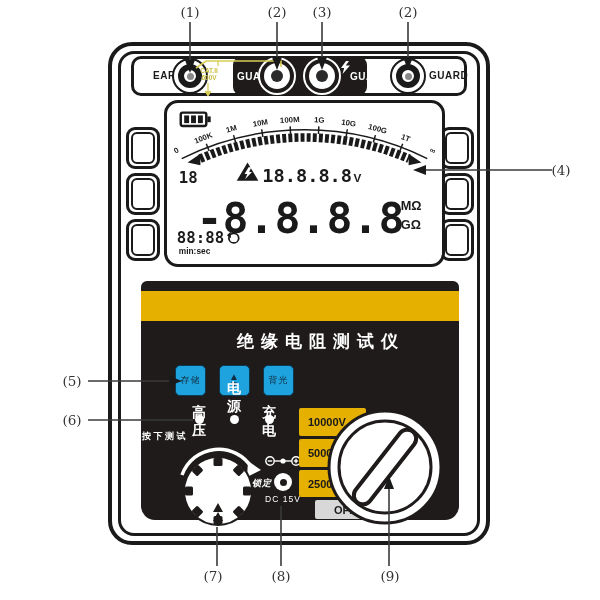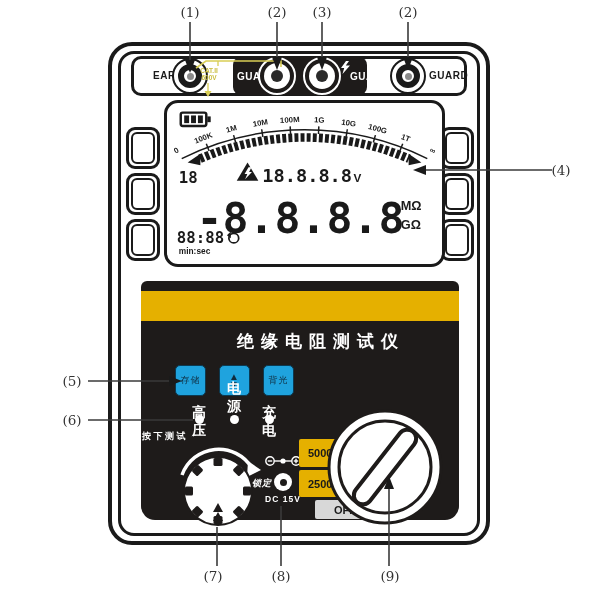--- a/index.html
+++ b/index.html
@@ -43,21 +43,21 @@
   .cyan-btn{width:31px;height:31px;background:#1fa3de;border:1px solid #0b3a52;border-radius:5px;
             box-sizing:border-box;color:#102c3e;font-size:9px;font-weight:normal;
             display:flex;flex-direction:column;align-items:center;justify-content:center;letter-spacing:1px;}
   .cyan-btn .arrow{font-size:10px;line-height:8px;color:#102c3e;}
   .ind-label{width:24px;text-align:center;color:#fff;font-size:14px;font-weight:bold;}
   .ind-dot{width:9px;height:9px;border-radius:50%;background:#fff;}
   .panel-small-text{color:#fff;font-size:9px;font-weight:bold;letter-spacing:2.5px;}
   .dc-donut{width:18px;height:18px;border-radius:50%;background:#fff;
             display:flex;align-items:center;justify-content:center;}
   .dc-donut .hole{width:7px;height:7px;border-radius:50%;background:#1e1b1a;}
-  .dc-label{width:44px;text-align:center;color:#fff;font-size:8.5px;font-weight:bold;letter-spacing:1px;}
+  .dc-label{width:44px;text-align:center;color:#fff;font-size:8.5px;font-weight:normal;letter-spacing:1px;}
   .vblock{left:299px;background:#e5b000;color:#1a1a1a;font-weight:bold;font-size:11px;
           display:flex;align-items:center;padding-left:9px;box-sizing:border-box;border-radius:2px;}
   .vblock.off{background:#d8d8d8;padding-left:19px;}
   
   .callout{font-family:"DejaVu Serif",serif;font-size:13.5px;color:#333;width:30px;text-align:center;}
   svg{display:block;}
   #overlay{left:0;top:0;pointer-events:none;z-index:50;}
 </style>
 </head>
 <body>
@@ -233,20 +233,23 @@
     <circle cx="19" cy="6" r="2.6" fill="#fff"></circle>
     <circle cx="32" cy="6" r="4.2" fill="none" stroke="#fff" stroke-width="1.4"></circle>
     <line x1="29.8" y1="6" x2="34.2" y2="6" stroke="#fff" stroke-width="1.4"></line>
     <line x1="32" y1="3.8" x2="32" y2="8.2" stroke="#fff" stroke-width="1.4"></line>
   </svg>
   <div class="abs dc-donut" style="left:274px;top:473px;">
     <div class="hole"></div>
   </div>
   <div class="abs dc-label" style="left:261px;top:494px;">DC 15V</div>
 
+  <div class="abs vblock" style="top:408px;width:67px;height:28px;">
+    <span>10000V</span>
+  </div>
   <div class="abs vblock" style="top:439px;width:57px;height:28px;">
     <span>5000V</span>
   </div>
   <div class="abs vblock" style="top:470px;width:54px;height:27px;">
     <span>2500V</span>
   </div>
   <div class="abs vblock off" style="top:500px;width:73px;height:19px;margin-left:16px;">
     <span>OFF</span>
   </div>
 

